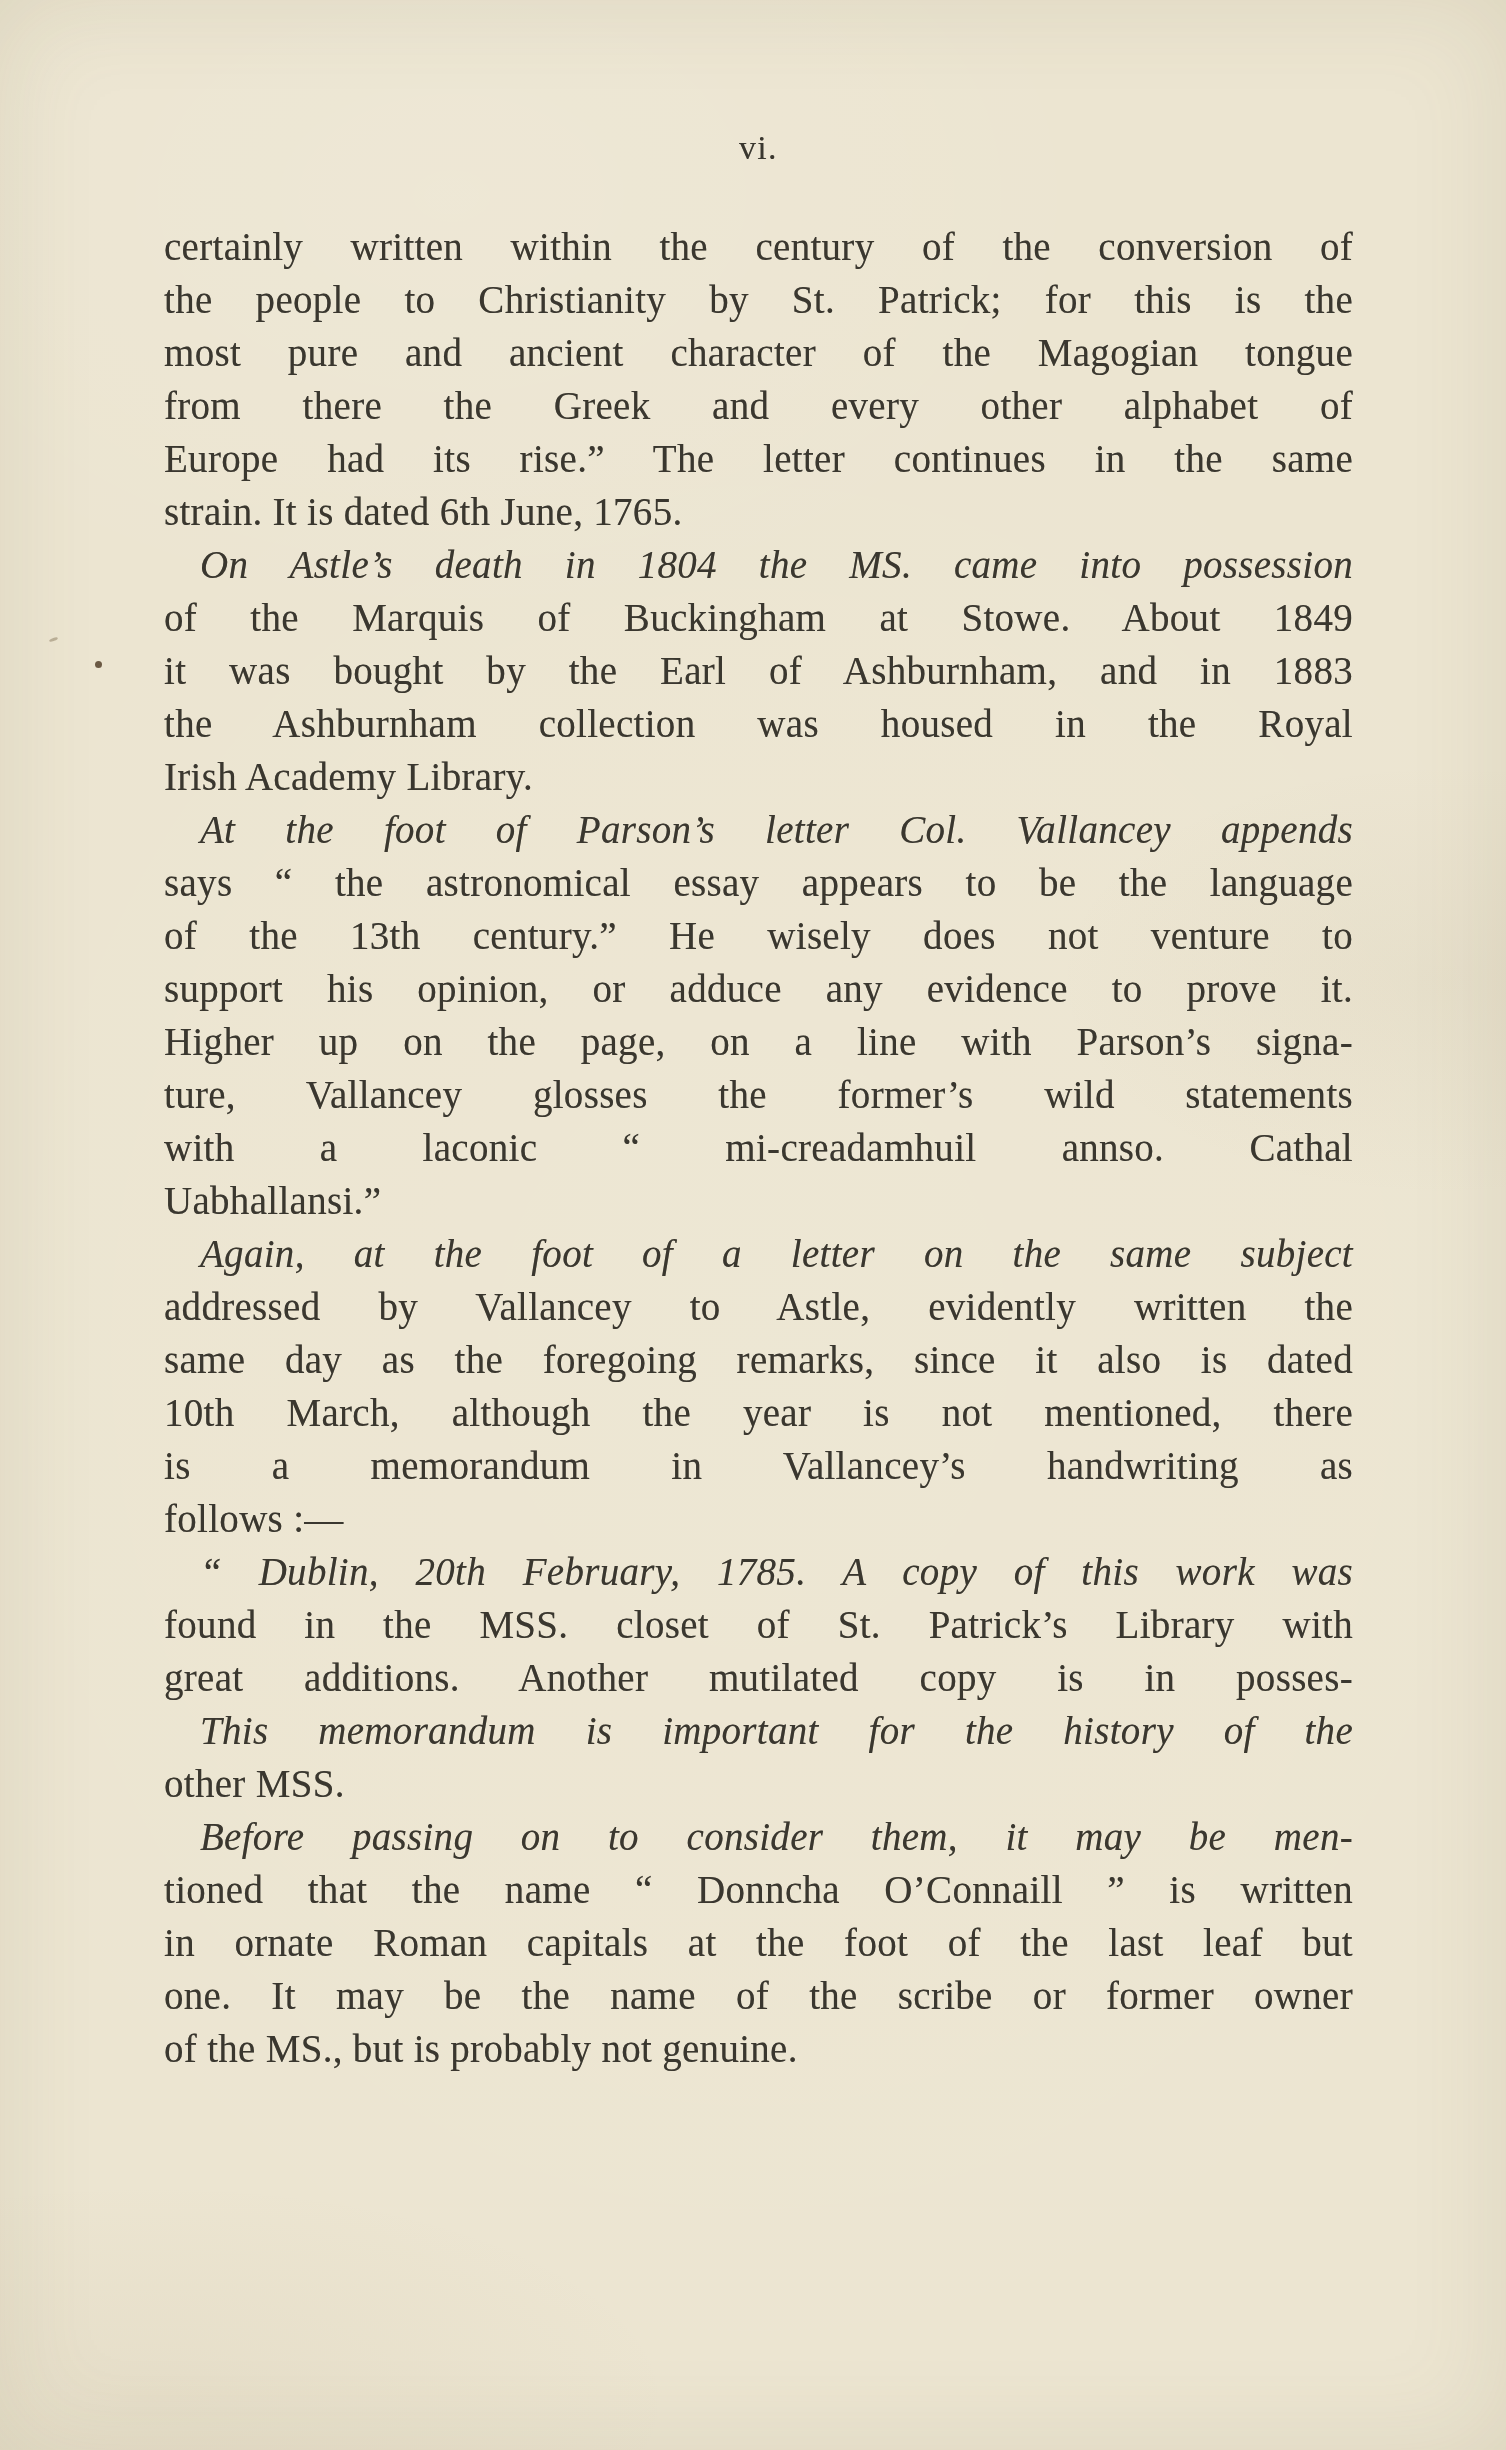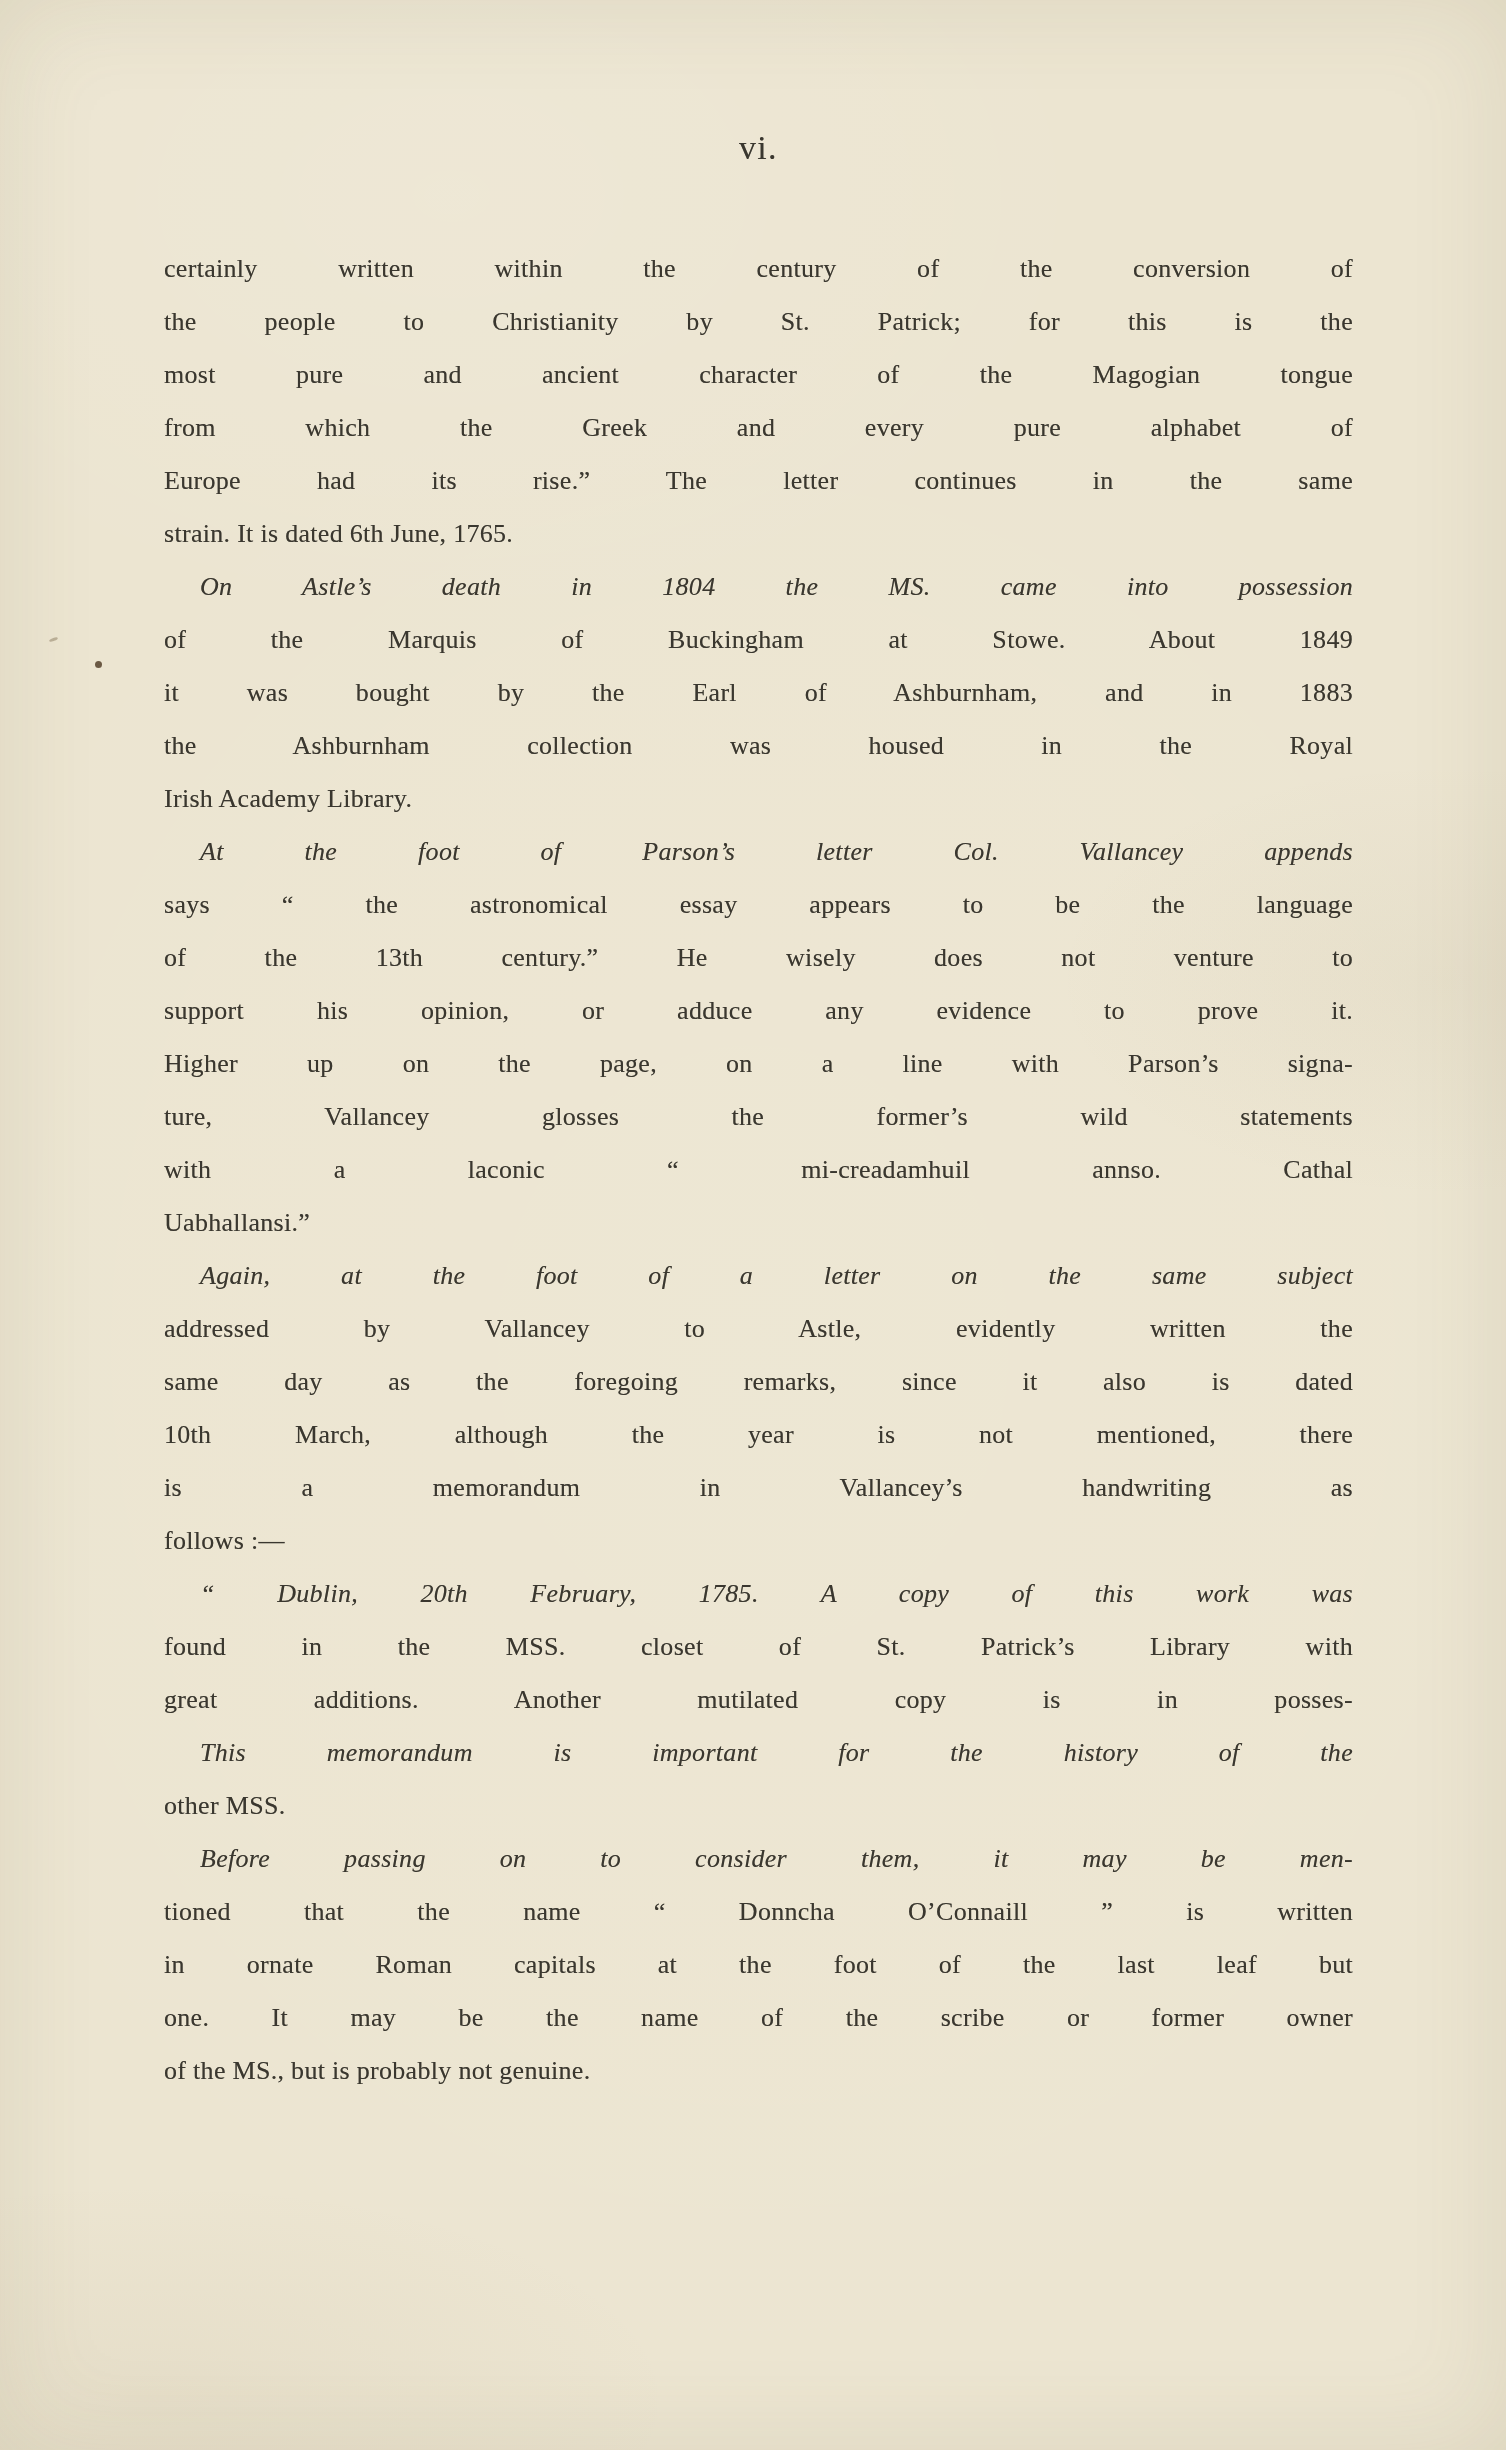--- a/index.html
+++ b/index.html
@@ -23,23 +23,23 @@
     position: absolute;
     top: 129px; left: 164px; width: 1189px;
     text-align: center;
     font-size: 34px;
     color: var(--ink, #3a372f);
     letter-spacing: 1.3px;
     text-shadow: 0 0 0.6px rgba(58,55,47,0.45);
   }
   .text-block {
     position: absolute;
-    top: 242px; left: 164px; width: 1189px;
+    top: 220px; left: 164px; width: 1189px;
     color: var(--ink, #3a372f);
-    font-size: 26px;
+    font-size: 39px;
     line-height: 53px;
     letter-spacing: 0.3px;
     text-shadow: 0 0 0.6px rgba(58,55,47,0.45);
   }
   .line {
     text-align: justify;
     text-align-last: justify;
     white-space: normal;
     height: 53px;
     overflow: visible;
@@ -66,21 +66,21 @@
 </style>
 </head>
 <body>
 
 <div class="page" style="--paper: #ece5d1; --ink: #3a372f;">
   <div class="folio">vi.</div>
   <div class="text-block" id="text-block">
       <div class="line">certainly written within the century of the conversion of</div>
       <div class="line">the people to Christianity by St. Patrick; for this is the</div>
       <div class="line">most pure and ancient character of the Magogian tongue</div>
-      <div class="line">from which the Greek and every pure alphabet of</div>
+      <div class="line">from there the Greek and every other alphabet of</div>
       <div class="line">Europe had its rise.”  The letter continues in the same</div>
       <div class="line no-stretch">strain.  It is dated 6th June, 1765.</div>
       <div class="line indent">On Astle’s death in 1804 the MS. came into possession</div>
       <div class="line">of the Marquis of Buckingham at Stowe.  About 1849</div>
       <div class="line">it was bought by the Earl of Ashburnham, and in 1883</div>
       <div class="line">the Ashburnham collection was housed in the Royal</div>
       <div class="line no-stretch">Irish Academy Library.</div>
       <div class="line indent">At the foot of Parson’s letter Col. Vallancey appends</div>
       <div class="line">says “ the astronomical essay appears to be the language</div>
       <div class="line">of the 13th century.”   He wisely does not venture to</div>

